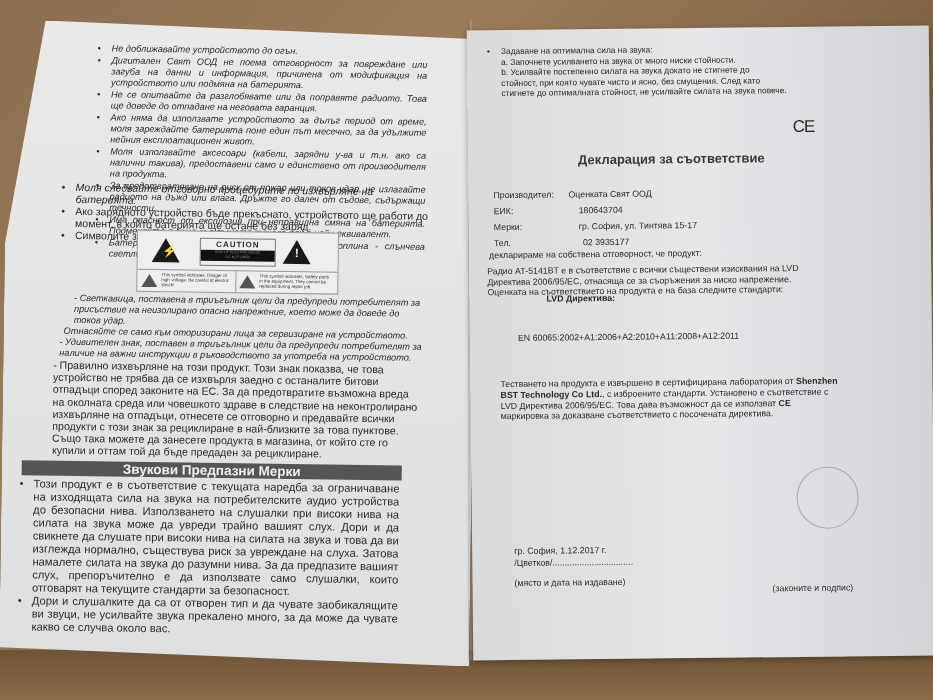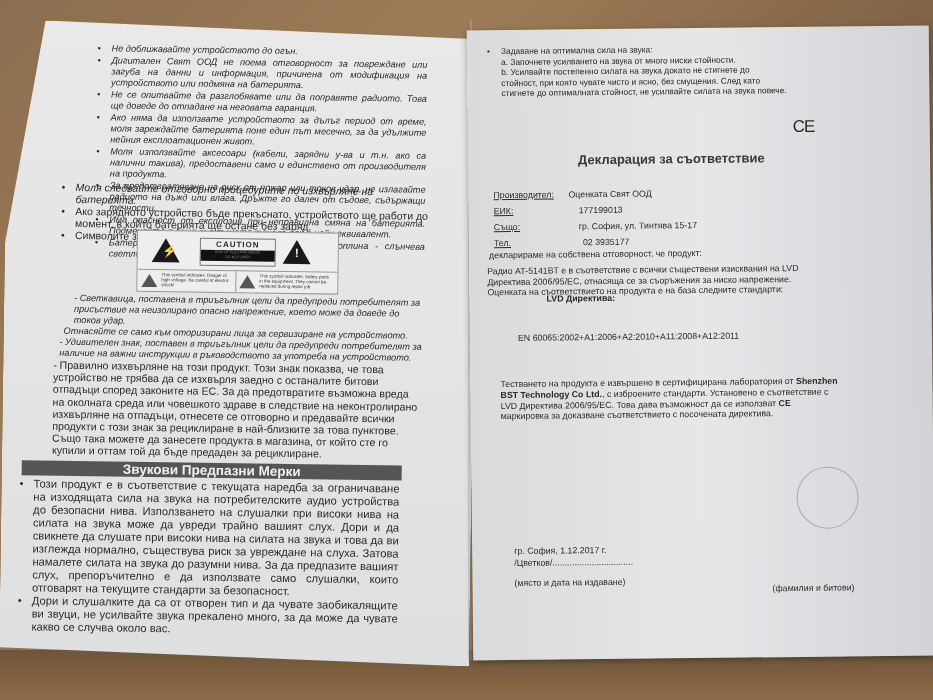--- a/index.html
+++ b/index.html
@@ -38,21 +38,21 @@
   #sound-title{position:absolute;left:20px;top:440px;width:380px;height:15px;background:#555;color:#f0f0f0;
     font-weight:bold;font-size:13.5px;line-height:15px;text-align:center;}
   #sound-list{position:absolute;left:18px;top:457px;width:380px;font-size:11.2px;line-height:13px;}
   #sound-list li{text-align:justify;}
   
   #opt-list{position:absolute;left:20px;top:16px;width:300px;font-size:8.4px;line-height:10.5px;}
   #ce-mark{position:absolute;left:325px;top:90px;font-size:17px;letter-spacing:-1px;}
   #decl-title{position:absolute;left:110px;top:123px;font-weight:bold;font-size:13px;color:#3a3a3a;}
   .info-table{position:absolute;left:25px;top:160px;font-size:8.8px;}
   .info-row{display:flex;height:16px;}
-  .info-row .k{width:75px;text-decoration:underline;} .info-row .v{}
+  .info-row .k{width:75px;} .info-row .v{}
   #declare-line{position:absolute;left:20px;top:220px;font-size:8.8px;}
   #radio-para{position:absolute;left:18px;top:236px;width:340px;font-size:8.8px;line-height:10.5px;}
   #lvd-label{position:absolute;left:35px;top:264px;font-weight:bold;font-size:8.8px;margin-left:42px;}
   #lvd-std{position:absolute;left:48px;top:303px;font-size:8.8px;}
   #test-para{position:absolute;left:30px;top:349px;width:340px;font-size:8.8px;line-height:10.8px;}
   #stamp{position:absolute;left:325px;top:440px;width:60px;height:60px;border:1.5px solid rgba(120,120,130,.5);border-radius:50%;}
   #sign-place{position:absolute;left:42px;top:515px;font-size:8.8px;line-height:12px;}
   #sign-caption-l{position:absolute;left:42px;top:548px;font-size:8.8px;}
   #sign-caption-r{position:absolute;left:300px;top:556px;font-size:8.8px;}
 </style>
@@ -133,24 +133,24 @@
   <div id="ce-mark">CE</div>
   <div id="decl-title">Декларация за съответствие</div>
 
   <div class="info-table">
     <div class="info-row">
       <div class="k">Производител:</div>
       <div class="v">Оценката Свят ООД</div>
     </div>
     <div class="info-row">
       <div class="k">ЕИК:</div>
-      <div class="v" style="padding-left:10px;">177199013</div>
+      <div class="v" style="padding-left:10px;">180643704</div>
     </div>
     <div class="info-row">
-      <div class="k">Също:</div>
+      <div class="k">Мерки:</div>
       <div class="v" style="padding-left:10px;">гр. София, ул. Тинтява 15-17</div>
     </div>
     <div class="info-row">
       <div class="k">Тел.</div>
       <div class="v" style="padding-left:14px;">02 3935177</div>
     </div>
   </div>
 
   <div id="declare-line">декларираме на собствена отговорност, че продукт:</div>
   <div id="radio-para">Радио AT-5141BT е в съответствие с всички съществени изисквания на LVD Директива 2006/95/EC, отнасяща се за съоръжения за ниско напрежение. Оценката на съответствието на продукта е на база следните стандарти:</div>
@@ -161,14 +161,14 @@
     <span>Тестването на продукта е извършено в сертифицирана лаборатория от </span><b>Shenzhen BST Technology Co Ltd.</b><span>, с изброените стандарти. Установено е съответствие с LVD Директива 2006/95/EC. Това дава възможност да се използват </span><b>CE</b><span> маркировка за доказване съответствието с посочената директива.</span>
   </div>
 
   <div id="stamp"></div>
 
   <div id="sign-place">
     <div>гр. София, 1.12.2017 г.</div>
     <div>/Цветков/.................................</div>
   </div>
   <div id="sign-caption-l">(място и дата на издаване)</div>
-  <div id="sign-caption-r">(фамилия и битови)</div>
+  <div id="sign-caption-r">(законите и подпис)</div>
 </div>
 
 </body></html>

